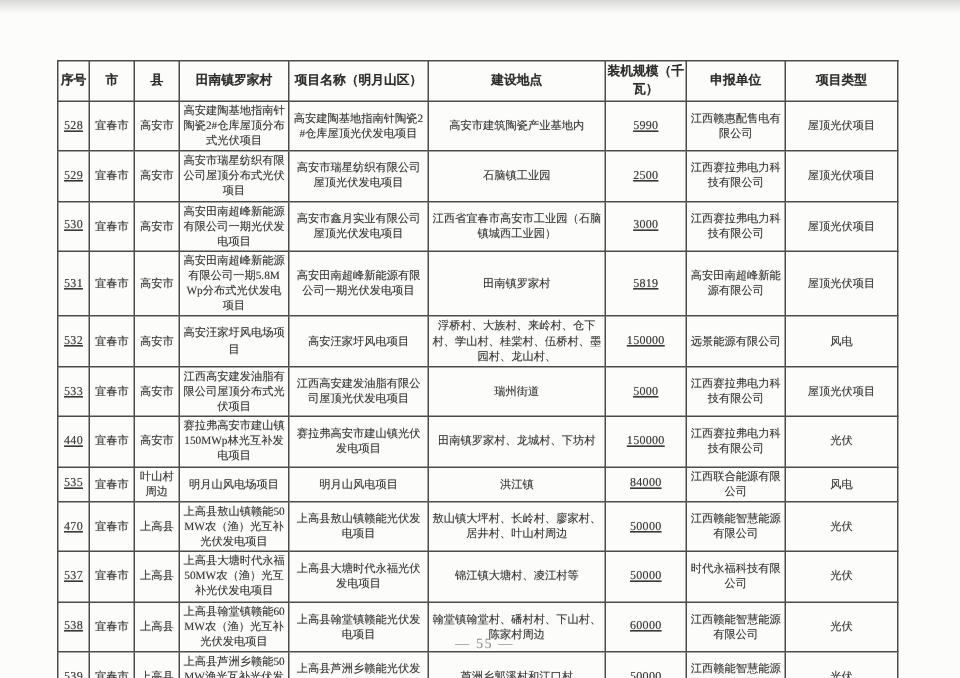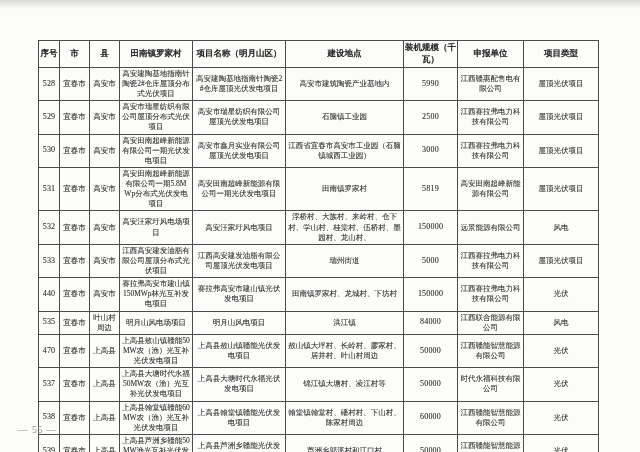--- a/index.html
+++ b/index.html
@@ -27,24 +27,24 @@
     color:#3a3a3a;
     font-size:7.5px; line-height:1.35;
     overflow:hidden; word-break:break-all;
     text-shadow:0 0 0.5px rgba(70,70,70,0.5);
   }
   .projects th {
     font-family:"Liberation Sans","DejaVu Sans",sans-serif;
     font-weight:bold; font-size:8.5px; color:#2d2d2d;
     padding:1px 1px; line-height:1.4;
   }
-  .projects td.c-no, .projects td.c-cap { font-size:8px; letter-spacing:0.2px; }
+  .projects td.c-no, .projects td.c-cap { font-size:8px; letter-spacing:0.2px;text-decoration:underline; }
   .footer {
     position:absolute; top:425px; left:0; width:628px;
-    padding-left:18px; box-sizing:border-box;
+    text-align:center; padding-left:18px; box-sizing:border-box;
     color:#8d8d8d; font-size:9.5px; letter-spacing:1px;
   }
 </style>
 </head>
 <body>
 
 <div class="page">
   <div class="scan-shadow-top"></div>
 
   <table class="projects">

